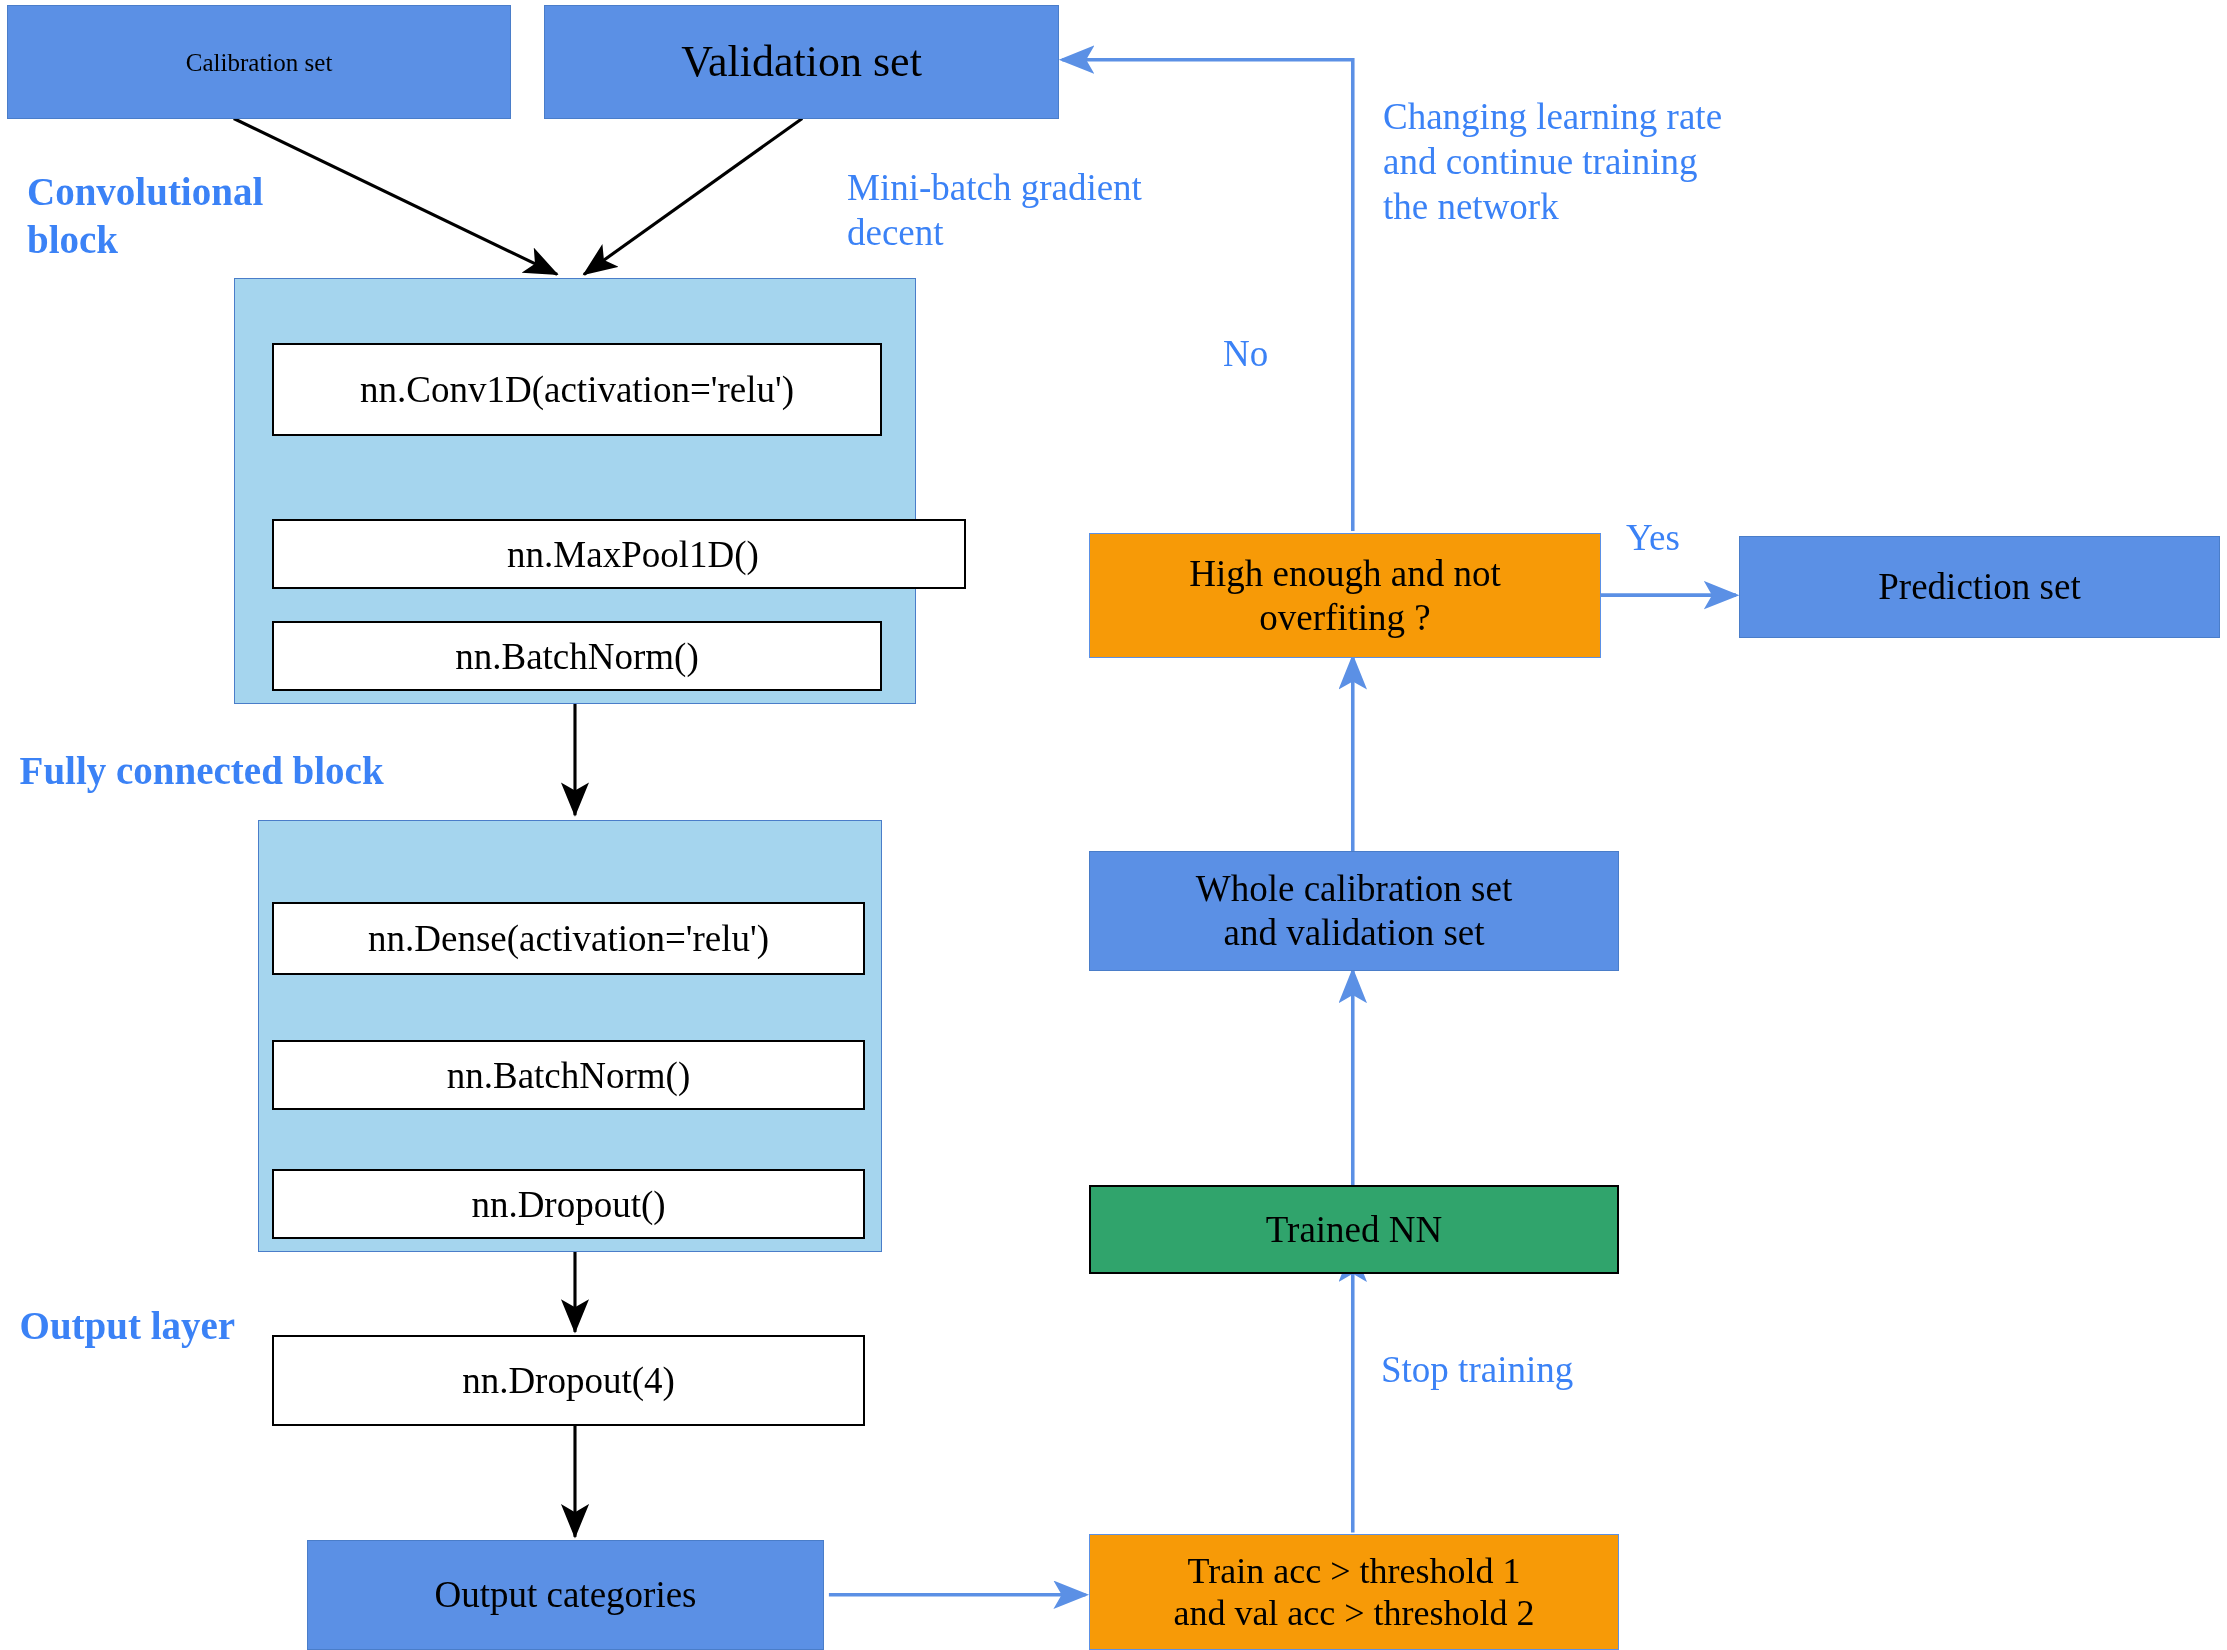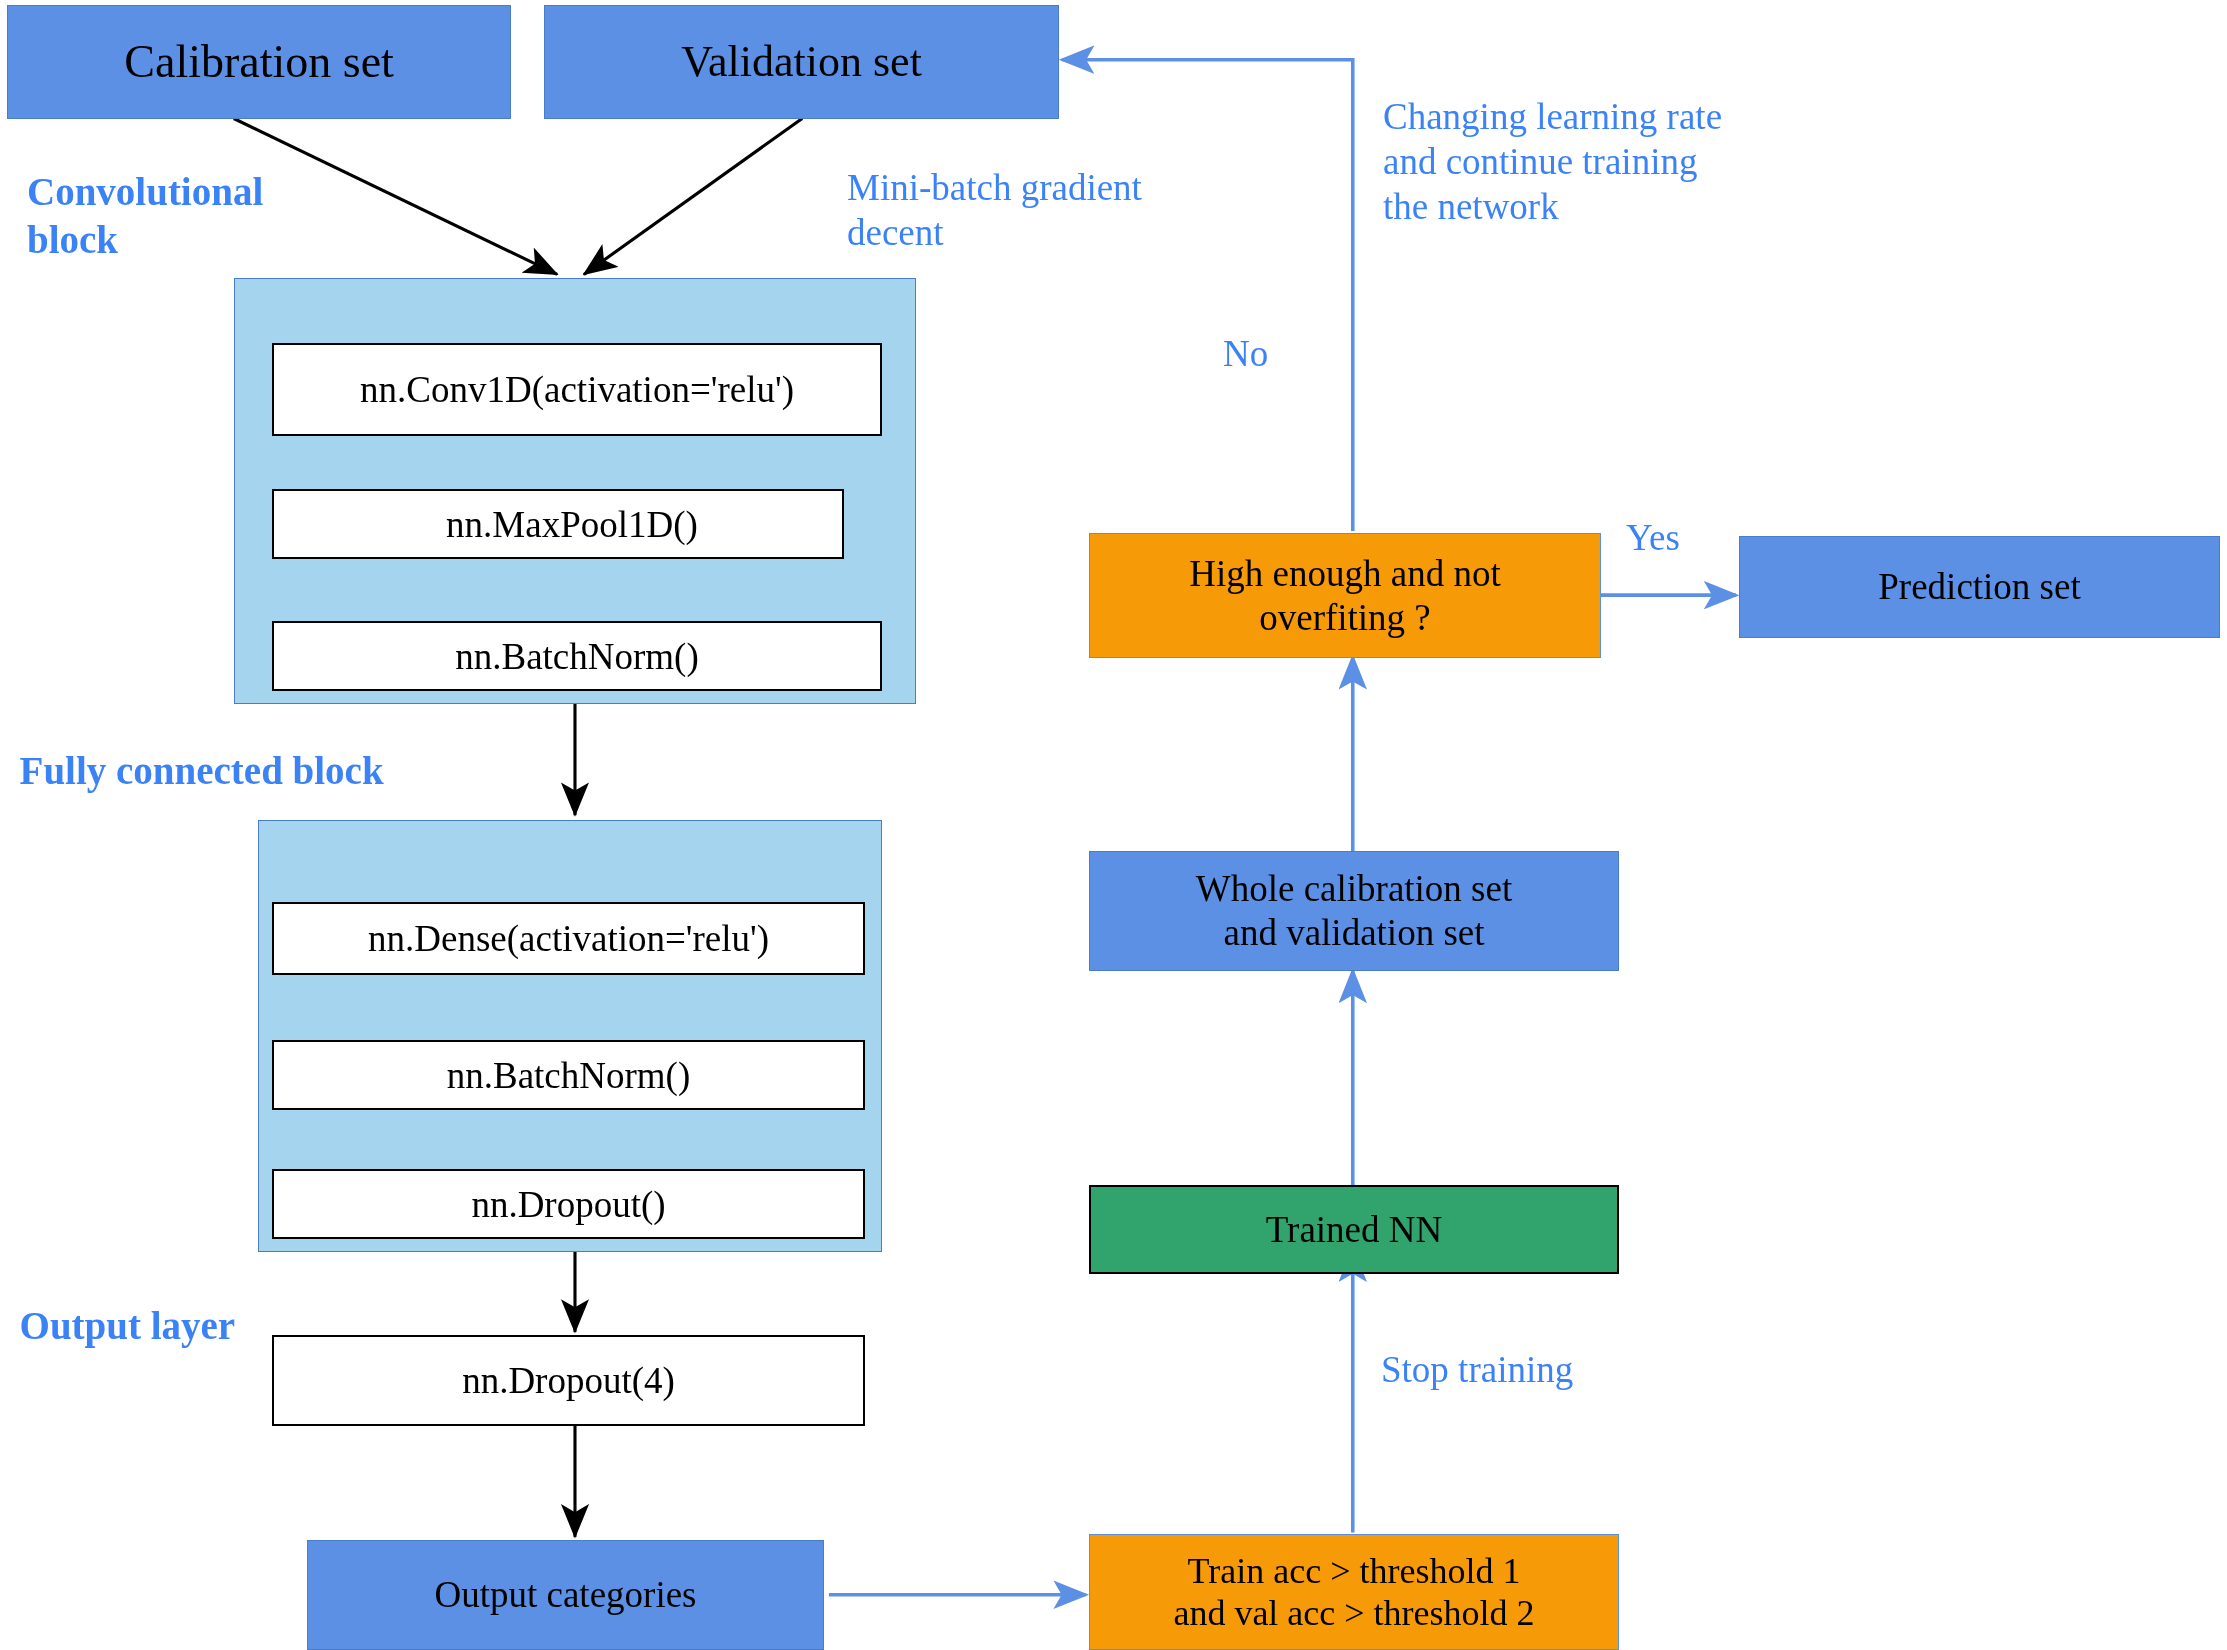--- a/index.html
+++ b/index.html
@@ -116,32 +116,32 @@
 
     <line x1="1518" y1="1330" x2="1518" y2="1090" stroke="#5B90E5" stroke-width="4" marker-end="url(#arrowBlue)"></line>
 
     <line x1="1518" y1="1010" x2="1518" y2="738" stroke="#5B90E5" stroke-width="4" marker-end="url(#arrowBlue)"></line>
 
     <line x1="1795" y1="668" x2="1948" y2="668" stroke="#5B90E5" stroke-width="4" marker-end="url(#arrowBlue)"></line>
 
     <polyline points="1518,596 1518,67 1192,67" fill="none" stroke="#5B90E5" stroke-width="4" marker-end="url(#arrowBlue)"></polyline>
   </svg>
 
-  <div class="node node-blue" style="left:7.1px; top:5.3px; width:504px; height:114px; font-size:46px;">Calibration set</div>
+  <div class="node node-blue" style="left:7.1px; top:5.3px; width:504px; height:114px; font-size:25px;">Calibration set</div>
 
   <div class="node node-blue" style="left:544px; top:5.3px; width:515px; height:114px; font-size:44px;">Validation set</div>
 
   <div class="free-label bold-label" style="left:27px; top:168px; font-size:39px;">Convolutional
 block</div>
 
   <div class="group-box" style="left:234px; top:278px; width:682px; height:426px;"></div>
 
   <div class="inner-box" style="left:272px; top:310px; width:610px; height:93px; font-size:37px;">nn.Conv1D(activation='relu')</div>
 
-  <div class="inner-box" style="left:272px; top:456px; width:572px; height:70px; font-size:37px;padding-left:28px;">nn.MaxPool1D()</div>
+  <div class="inner-box" style="left:272px; top:486px; width:694px; height:70px; font-size:37px;padding-left:28px;">nn.MaxPool1D()</div>
 
   <div class="inner-box" style="left:272px; top:588px; width:610px; height:70px; font-size:37px;">nn.BatchNorm()</div>
 
   <div class="free-label bold-label" style="left:19.6px; top:747px; font-size:39px;">Fully connected block</div>
 
   <div class="group-box" style="left:258px; top:820px; width:624px; height:432px;"></div>
 
   <div class="inner-box" style="left:272px; top:869px; width:593px; height:73px; font-size:37px;">nn.Dense(activation='relu')</div>
 
   <div class="inner-box" style="left:272px; top:1007px; width:593px; height:70px; font-size:37px;">nn.BatchNorm()</div>

